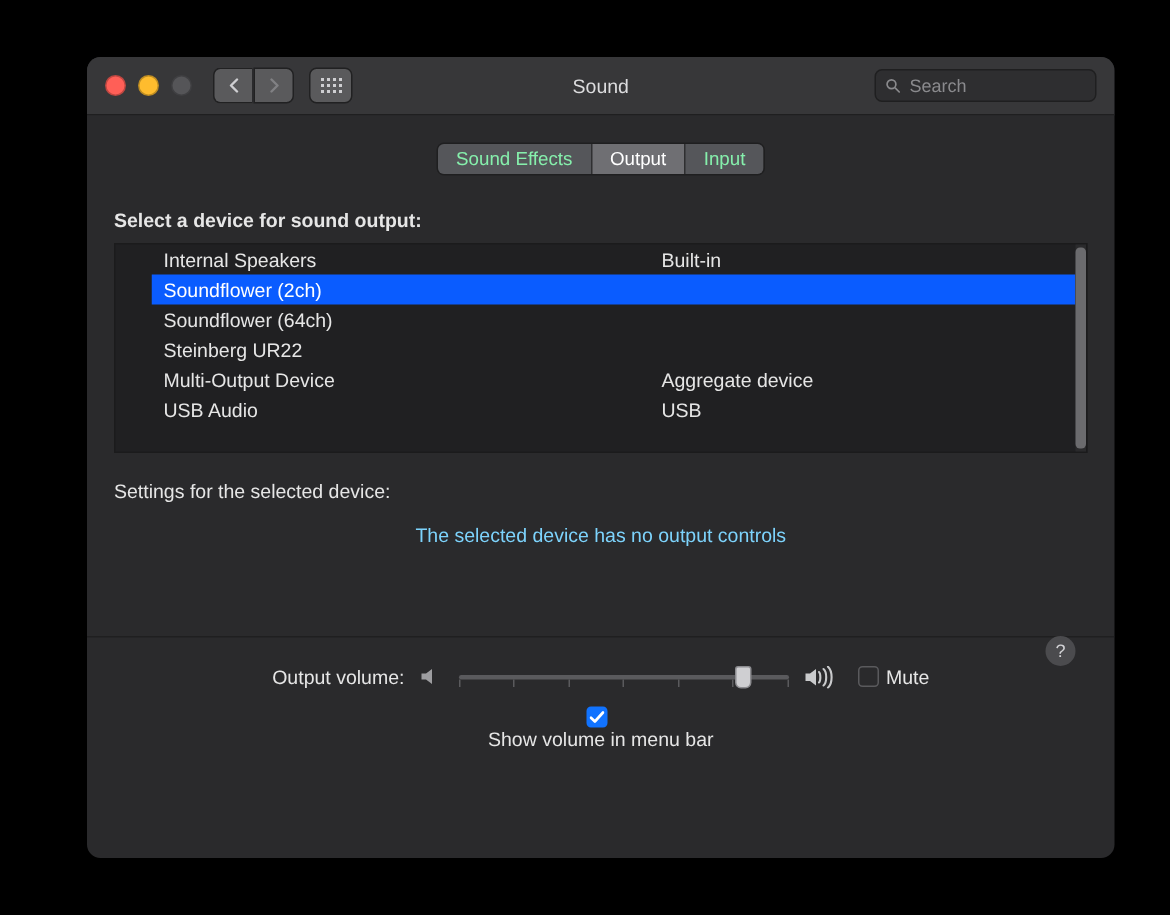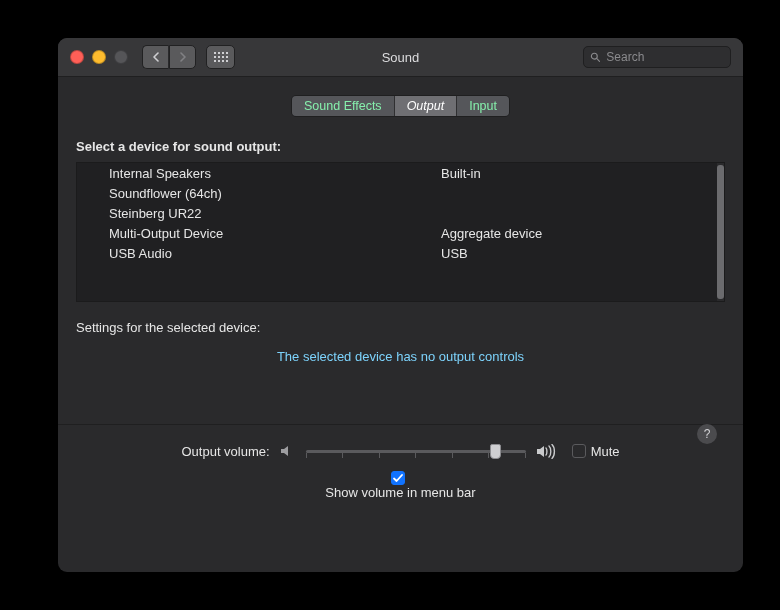--- a/index.html
+++ b/index.html
@@ -20,21 +20,21 @@
   .search{position:absolute;right:12px;top:8px;width:148px;height:22px;background:#2e2e30;border:1px solid #1f1f20;border-radius:5px;display:flex;align-items:center;padding:0 6px;box-sizing:border-box;color:#8a8a8d;}
   .search input{background:transparent;border:none;outline:none;color:#e6e6e6;font-size:12px;width:100%;margin-left:4px;}
   .search input::placeholder{color:#8a8a8d;}
   
   .body{padding:18px 18px 14px 18px;}
   
   .tabs{display:flex;justify-content:center;}
   .tabgroup{display:inline-flex;border:1px solid #1f1f20;border-radius:5px;overflow:hidden;height:20px;}
   .tab{padding:0 12px;display:flex;align-items:center;background:#55565a;color:#86efac;font-size:12.5px;border-left:1px solid #2f2f31;cursor:default;}
   .tab:first-child{border-left:none;}
-  .tab.active{background:#6f6f73;color:#fff;font-style:italic;}
+  .tab.active{background:#6f6f73;color:#fff;}
   
   .heading{margin-top:22px;font-weight:600;font-size:13px;color:#e6e6e6;}
   .tablewrap{margin-top:8px;border:1px solid #1b1b1c;background:#202022;height:138px;display:flex;}
   .tablecols{display:flex;height:18px;background:#2f2f31;font-size:11px;font-weight:500;}
   .colcell{padding:2px 8px;border-right:1px solid #1b1b1c;box-sizing:border-box;}
   .tablebody{flex:1;overflow:hidden;margin-left:24px;}
   .row{display:flex;height:20px;font-size:13px;}
   .row.sel{background:#0a5cff;color:#fff;}
   .cell{padding:0 8px;display:flex;align-items:center;box-sizing:border-box;}
   .c-name{width:332px;}
@@ -121,20 +121,24 @@
 
     <div class="heading">Select a device for sound output:</div>
 
     <div class="tablewrap">
       <div style="flex:1;display:flex;flex-direction:column;">
         <div class="tablebody" id="devrows">
             <div class="row">
               <div class="cell c-name">Internal Speakers</div>
               <div class="cell c-type">Built-in</div>
             </div>
+            <div class="row sel">
+              <div class="cell c-name">Soundflower (2ch)</div>
+              <div class="cell c-type"></div>
+            </div>
             <div class="row">
               <div class="cell c-name">Soundflower (64ch)</div>
               <div class="cell c-type"></div>
             </div>
             <div class="row">
               <div class="cell c-name">Steinberg UR22</div>
               <div class="cell c-type"></div>
             </div>
             <div class="row">
               <div class="cell c-name">Multi-Output Device</div>

